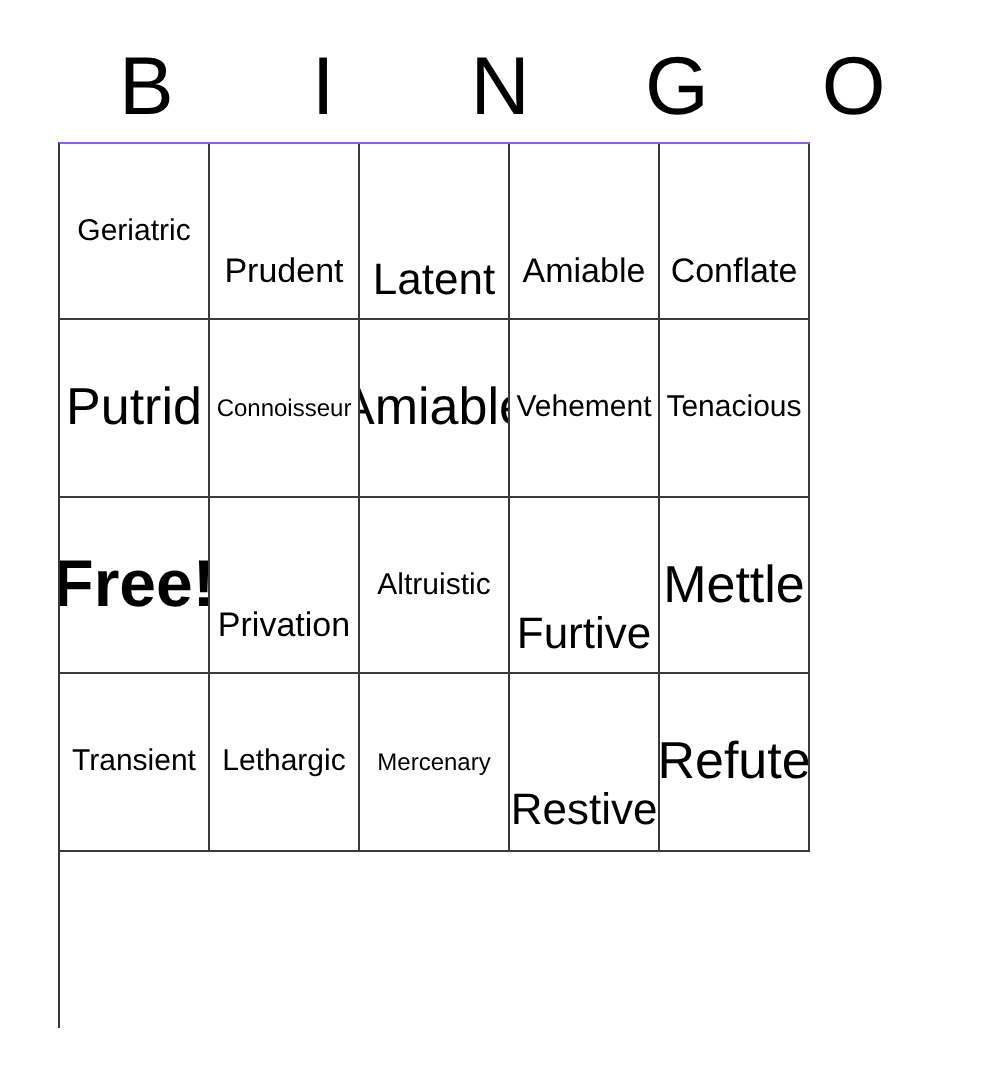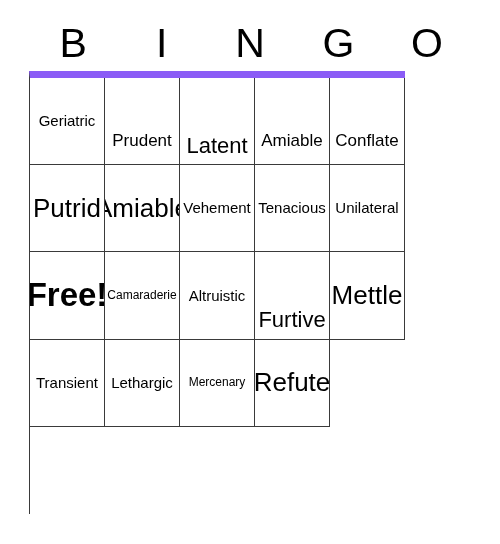--- a/index.html
+++ b/index.html
@@ -37,21 +37,21 @@
     line-height: 1;
     letter-spacing: 0px;
     color: #000000;
   }
   .grid {
     position: absolute;
     left: 29px;
     top: 71px;
     width: 376px;
     height: 443px;
-    border-top: 7px solid #8b5cf6;
+    border-top: 1px solid #8b5cf6;
     border-left: 1px solid #3a3a3a;
     box-sizing: border-box;
     display: grid;
     grid-template-columns: repeat(5, 1fr);
     grid-template-rows: repeat(5, 1fr);
     background: #ffffff;
   }
   .cell {
     border-right: 1px solid #3a3a3a;
     border-bottom: 1px solid #3a3a3a;
@@ -103,38 +103,38 @@
     <div class="cell sz-md">
         <span>Amiable</span>
       </div>
     <div class="cell sz-md">
         <span>Conflate</span>
       </div>
 
     <div class="cell sz-xl">
         <span>Putrid</span>
       </div>
+    <div class="cell sz-xs">
+        <span>Connoisseur</span>
+      </div>
     <div class="cell sz-xl">
         <span>Amiable</span>
       </div>
     <div class="cell sz-sm">
         <span>Vehement</span>
       </div>
 
     <div class="cell sz-sm">
         <span>Tenacious</span>
       </div>
-    <div class="cell sz-sm">
-        <span>Unilateral</span>
-      </div>
     <div class="cell sz-xxl">
         <span>Free!</span>
       </div>
-    <div class="cell sz-xs">
-        <span>Camaraderie</span>
+    <div class="cell sz-md">
+        <span>Privation</span>
       </div>
 
     <div class="cell sz-sm">
         <span>Altruistic</span>
       </div>
     <div class="cell sz-lg">
         <span>Furtive</span>
       </div>
     <div class="cell sz-xl">
         <span>Mettle</span>
@@ -142,18 +142,21 @@
     <div class="cell sz-sm">
         <span>Transient</span>
       </div>
 
     <div class="cell sz-sm">
         <span>Lethargic</span>
       </div>
     <div class="cell sz-xs">
         <span>Mercenary</span>
       </div>
+    <div class="cell sz-lg">
+        <span>Restive</span>
+      </div>
     <div class="cell sz-xl">
         <span>Refute</span>
       </div>
 
   </div>
 </div>
 
 </body></html>

